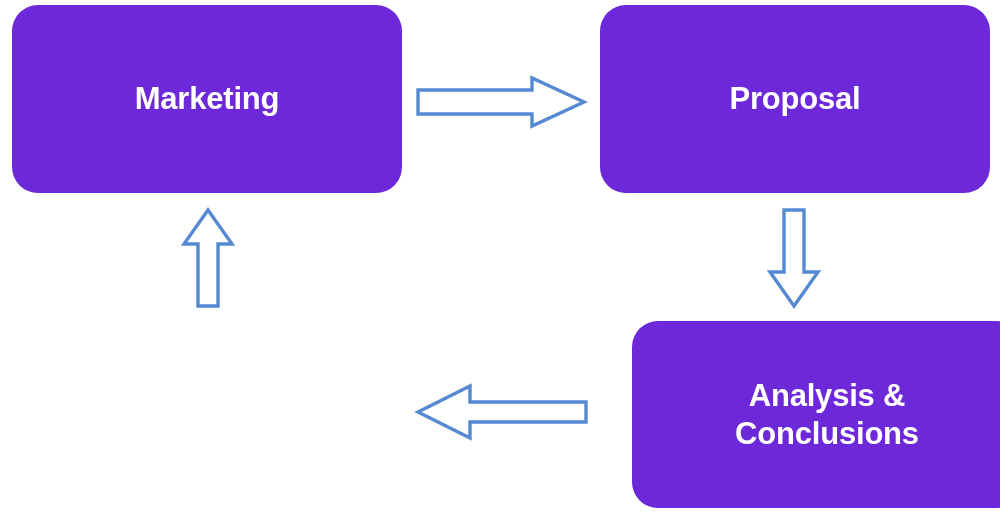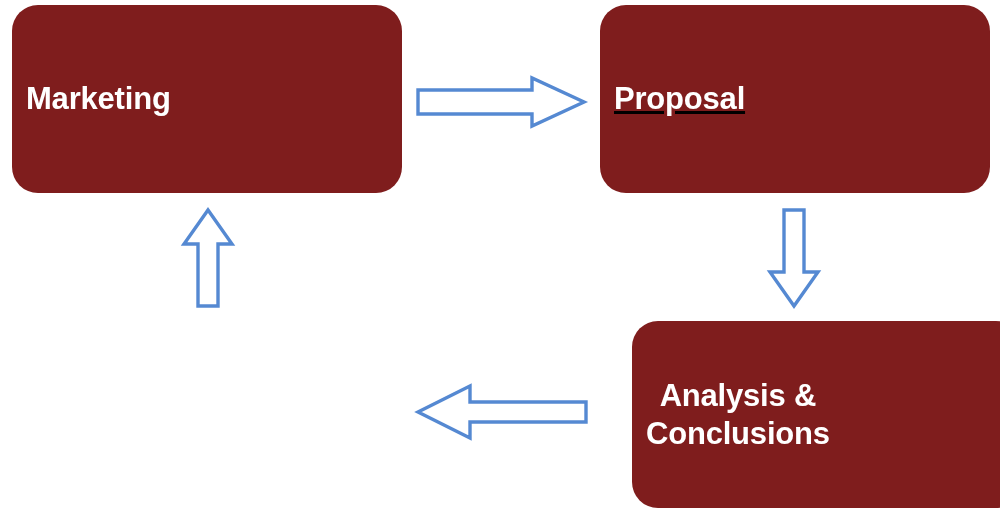--- a/index.html
+++ b/index.html
@@ -12,44 +12,45 @@
   }
   #diagram-canvas {
     position: relative;
     width: 1000px;
     height: 514px;
     background: #ffffff;
     overflow: hidden;
   }
   .process-node {
     position: absolute;
-    background: #7f1d1d;
+    background: #6d28d9;
     border-radius: 26px;
     display: flex;
     align-items: center;
+    justify-content: center;
     box-sizing: border-box;
     padding: 6px 14px;
   }
   .node-label {
     color: #ffffff;
     font-family: "Liberation Sans", sans-serif;
     font-weight: bold;
     font-size: 31px;
     line-height: 1.22;
     text-align: center;
     letter-spacing: -0.2px;
     white-space: pre-line;
     user-select: none;
   }
   
   #node-marketing {
     left: 12px;  top: 5px;   width: 390px; height: 188px;
   }
   #node-proposal {
-    left: 600px; top: 5px;   width: 390px; height: 188px; text-decoration: underline;
+    left: 600px; top: 5px;   width: 390px; height: 188px;
   }
   #node-followup {
     left: 12px;  top: 321px; width: 390px; height: 187px;
   }
   #node-analysis {
     left: 632px; top: 321px; width: 390px; height: 187px;
   }
   .connector {
     position: absolute;
     overflow: visible;

